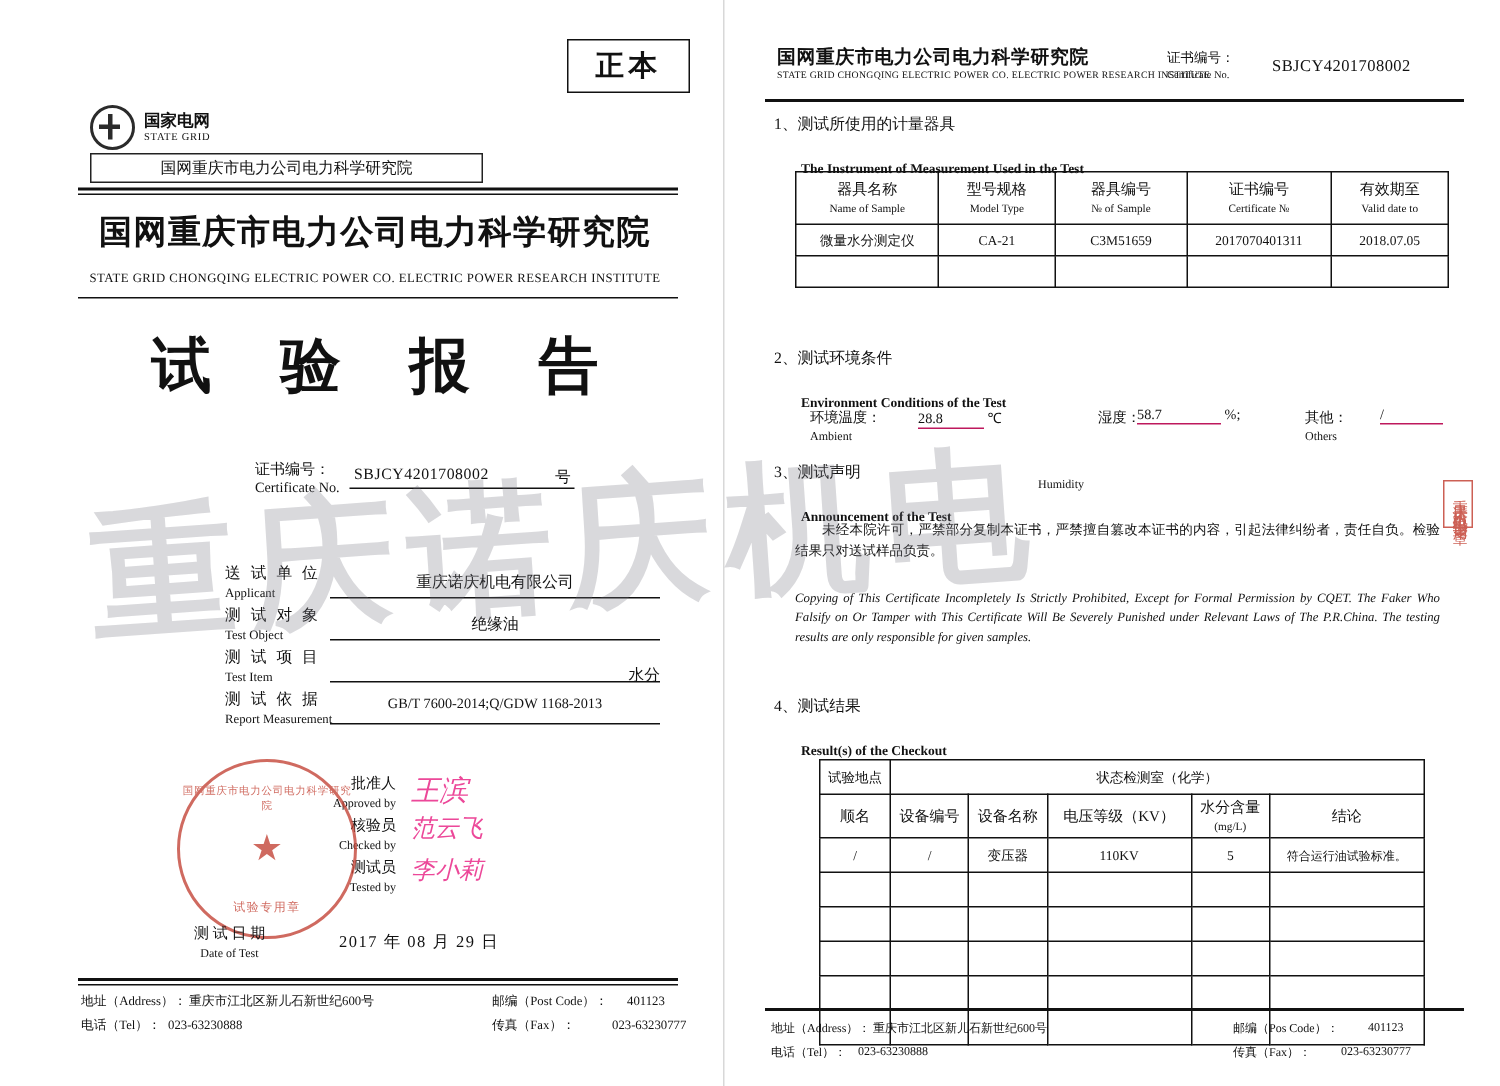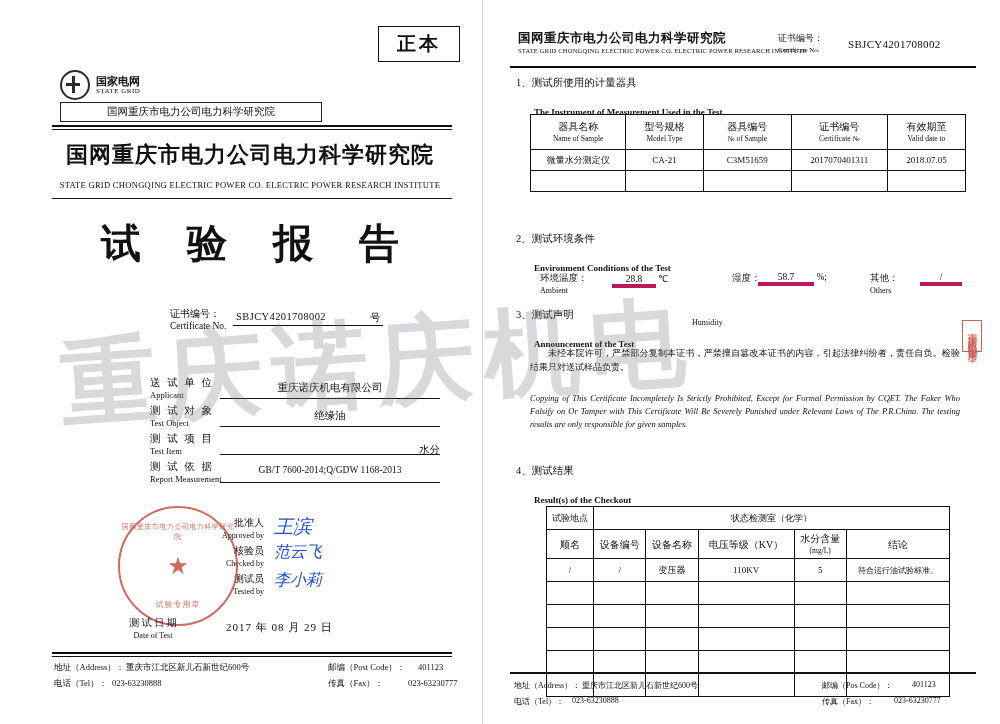--- a/index.html
+++ b/index.html
@@ -79,21 +79,21 @@
   .field{position:absolute;font-size:10px;line-height:13px;}
   .field .cn{font-size:10.5px;letter-spacing:2px;}
   .field .en{font-size:8.5px;}
   .fval{position:absolute;font-size:10.5px;text-align:center;width:220px;}
   .fline{position:absolute;height:1px;background:#111;width:220px;}
 
   .sign-label{position:absolute;font-size:10px;line-height:13px;text-align:right;width:96px;}
   .sign-label .en{font-size:8px;}
   .sign-val{
     position:absolute;font-size:19px;
-    font-family:"Liberation Serif",serif;color:#1d4ed8;
+    font-family:"Liberation Serif",serif;color:#ec4899;
     font-style:italic;
   }
 
   .date-label{position:absolute;left:78px;top:608px;font-size:10px;line-height:13px;text-align:center;width:70px;}
   .date-label .en{font-size:8px;}
   .date-val{position:absolute;left:186px;top:612px;font-size:11px;letter-spacing:1px;}
 
   .seal{
     position:absolute;left:78px;top:498px;width:116px;height:116px;
     border:2.5px solid #c0392b;border-radius:50%;
@@ -133,21 +133,21 @@
 
   table.tbl{position:absolute;border-collapse:collapse;}
   table.tbl td{
     border:1px solid #111;text-align:center;vertical-align:middle;
     font-size:9px;padding:0;
   }
   table.tbl td .cn{font-size:10px;display:block;line-height:13px;}
   table.tbl td .en{font-size:7.5px;display:block;line-height:11px;}
 
   .envline{position:absolute;font-size:9.5px;}
-  .uline{display:inline-block;border-bottom:4px solid #be185d;text-align:center;}
+  .uline{display:inline-block;border-bottom:1px solid #be185d;}
 
   .decl{position:absolute;font-size:9px;line-height:14px;text-align:justify;}
   .decl-en{position:absolute;font-size:8.5px;line-height:13px;text-align:justify;font-style:italic;}
 
   .r-foot-rule{position:absolute;left:10px;top:652px;width:466px;height:1.5px;background:#111;}
   .foot-r{position:absolute;font-size:8px;}
 
   
   .rstamp{
     position:absolute;right:-2px;top:300px;

